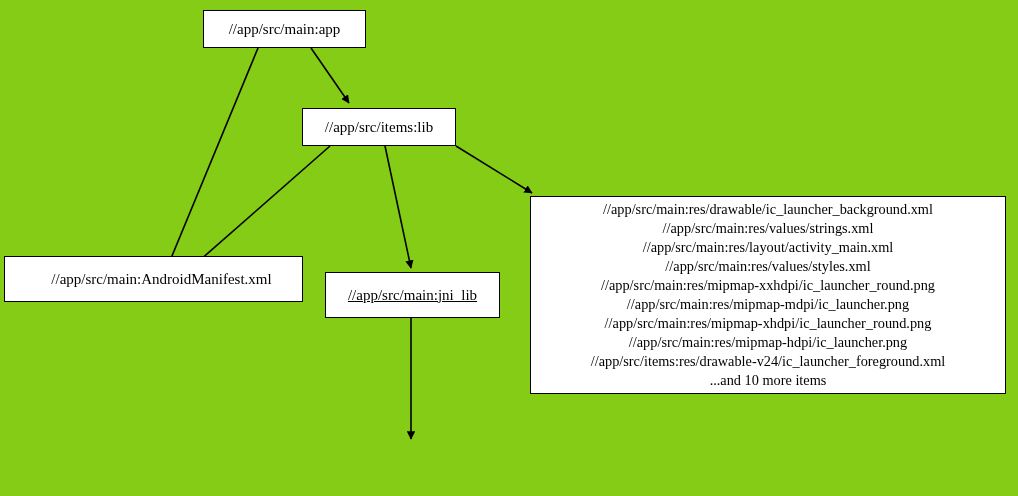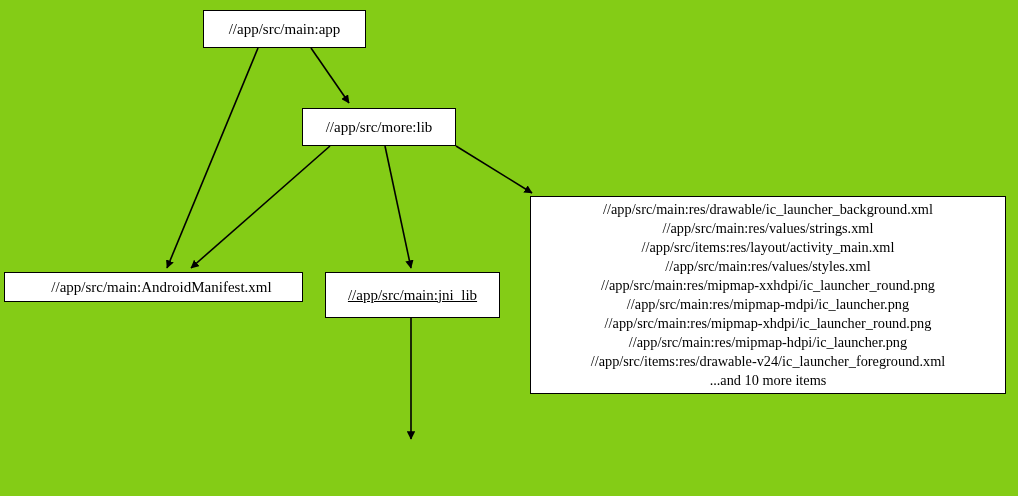--- a/index.html
+++ b/index.html
@@ -49,21 +49,21 @@
     text-align: center;
     font-family: Liberation Serif, serif;
   }
   .node .line {
     display: block;
     white-space: nowrap;
   }
   
   #node-app            { left: 203px; top: 10px;  width: 163px; height: 38px; }
   #node-lib            { left: 302px; top: 108px; width: 154px; height: 38px; }
-  #node-manifest       { left: 4px;   top: 272px; width: 299px; height: 30px; padding-left: 16px; }
+  #node-manifest       { left: 4px;   top: 256px; width: 299px; height: 46px; padding-left: 16px; }
   #node-jni-lib        { left: 325px; top: 272px; width: 175px; height: 46px; text-decoration: underline; }
   #node-res            { left: 530px; top: 196px; width: 476px; height: 198px; }
   #node-native-lib     { left: 280px; top: 443px; width: 269px; height: 46px; }
 </style>
 </head>
 <body>
 
 <div id="canvas">
 
   <svg id="edge-layer" viewBox="0 0 1018 496" width="1018" height="496">
@@ -78,31 +78,31 @@
       <line x1="311" y1="48" x2="349" y2="103"></line>
       <line x1="330" y1="146" x2="191" y2="268"></line>
       <line x1="385" y1="146" x2="411" y2="268"></line>
       <line x1="456" y1="146" x2="532" y2="193"></line>
       <line x1="411" y1="318" x2="411" y2="439"></line>
     </g>
   </svg>
 
   <div class="node" id="node-app">//app/src/main:app</div>
 
-  <div class="node" id="node-lib">//app/src/more:lib</div>
+  <div class="node" id="node-lib">//app/src/items:lib</div>
 
   <div class="node" id="node-manifest">//app/src/main:AndroidManifest.xml</div>
 
   <div class="node" id="node-jni-lib">//app/src/main:jni_lib</div>
 
   <div class="node multiline" id="node-res">
     <div class="lines">
       <span class="line">//app/src/main:res/drawable/ic_launcher_background.xml</span>
       <span class="line">//app/src/main:res/values/strings.xml</span>
-      <span class="line">//app/src/items:res/layout/activity_main.xml</span>
+      <span class="line">//app/src/main:res/layout/activity_main.xml</span>
       <span class="line">//app/src/main:res/values/styles.xml</span>
       <span class="line">//app/src/main:res/mipmap-xxhdpi/ic_launcher_round.png</span>
       <span class="line">//app/src/main:res/mipmap-mdpi/ic_launcher.png</span>
       <span class="line">//app/src/main:res/mipmap-xhdpi/ic_launcher_round.png</span>
       <span class="line">//app/src/main:res/mipmap-hdpi/ic_launcher.png</span>
       <span class="line">//app/src/items:res/drawable-v24/ic_launcher_foreground.xml</span>
       <span class="line">...and 10 more items</span>
     </div>
   </div>
 

